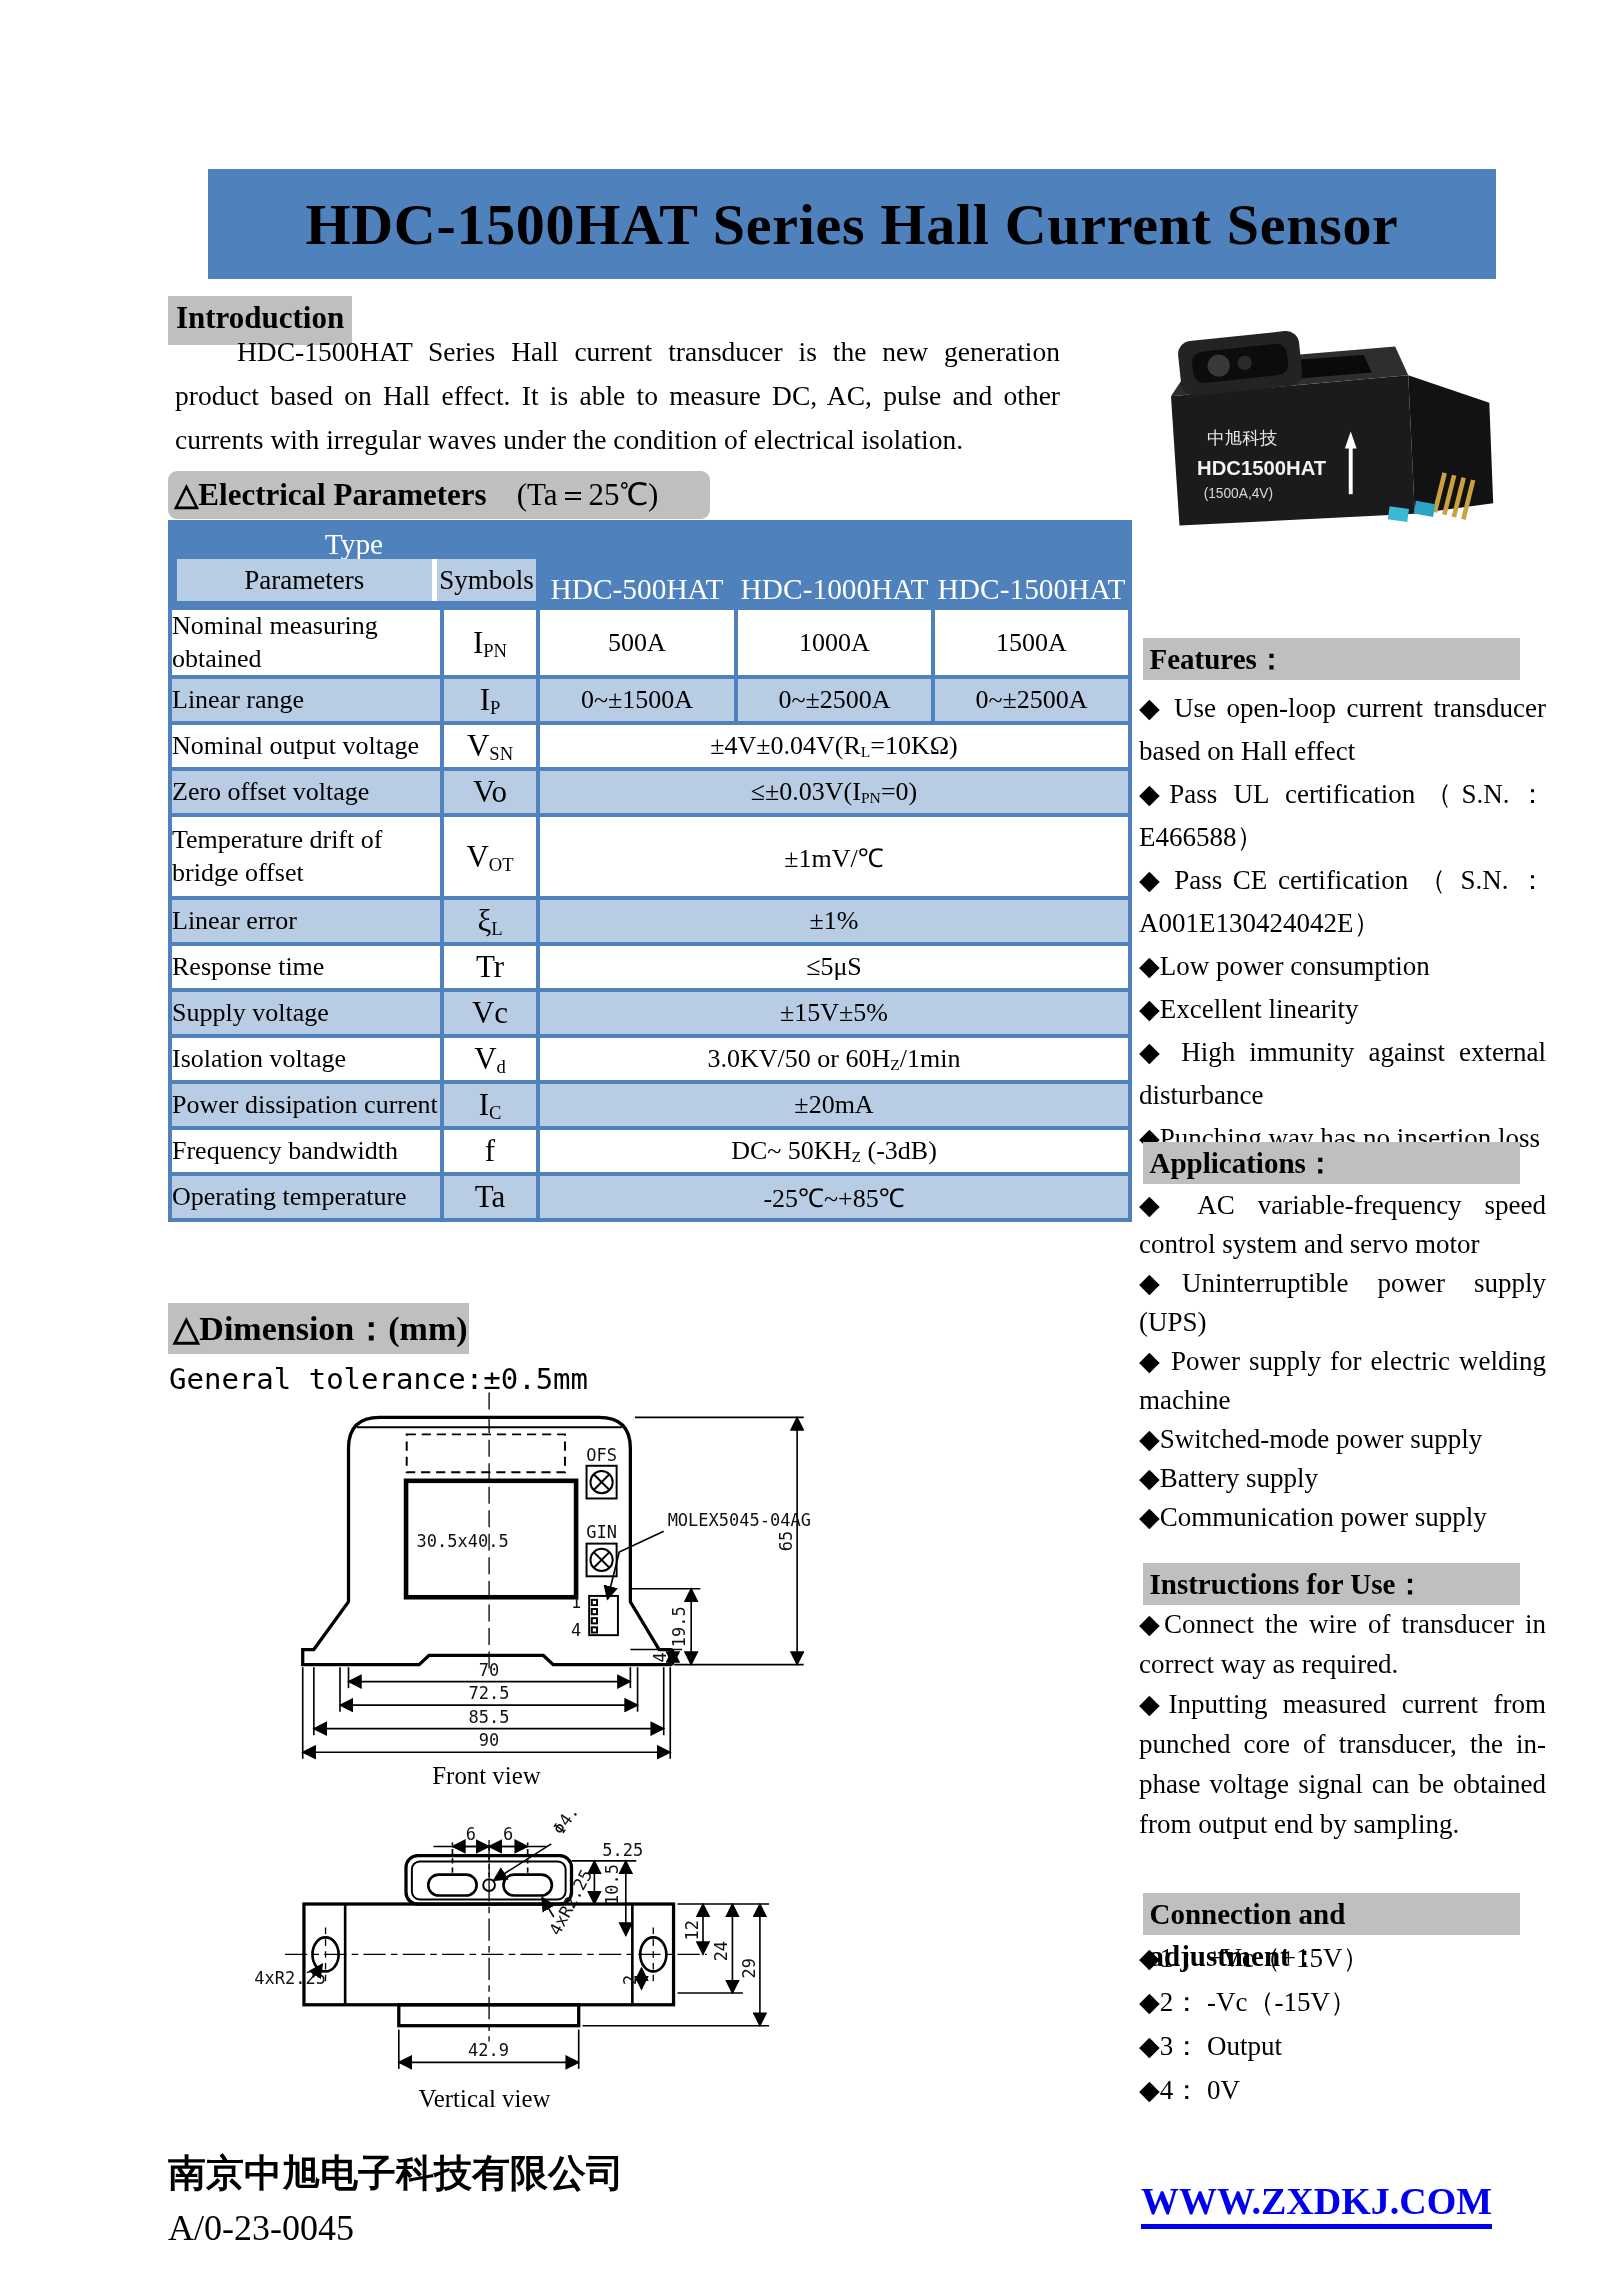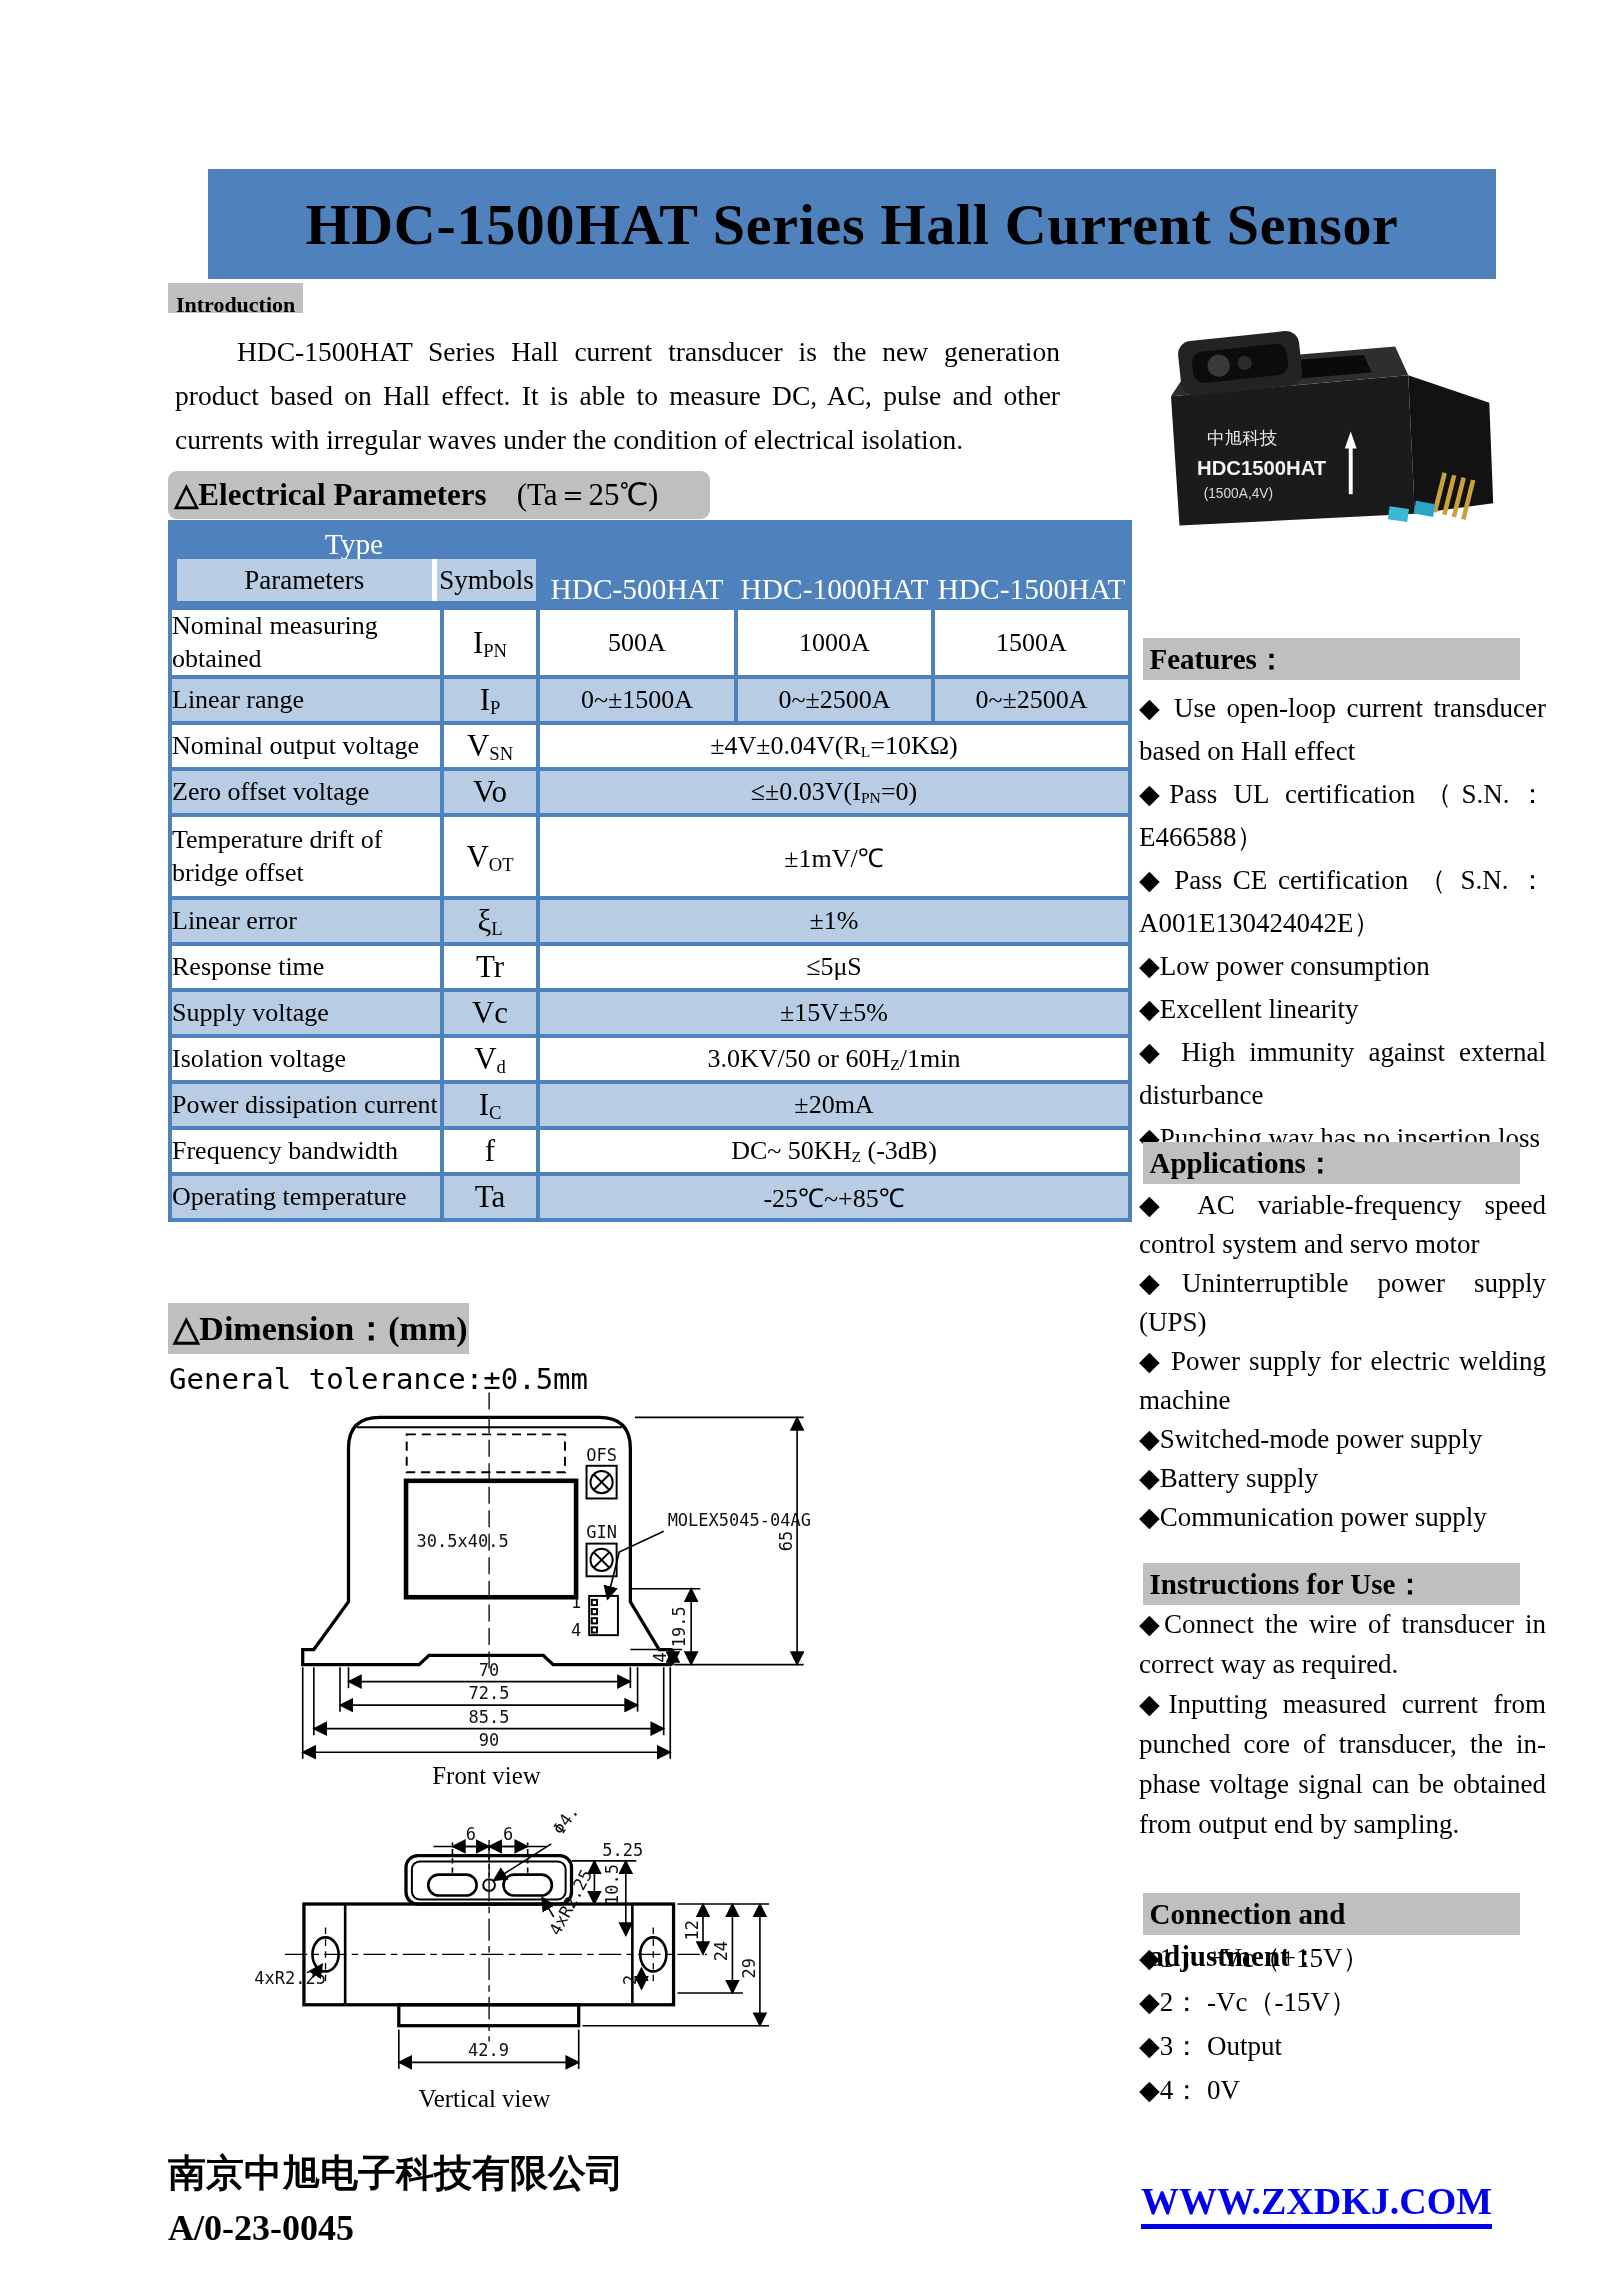--- a/index.html
+++ b/index.html
@@ -7,21 +7,21 @@
         font-family:"Liberation Serif",serif;color:#000;overflow:hidden;}
   .abs{position:absolute;}
 
   
   .banner{left:168px;top:169px;width:1288px;height:110px;background:#4f81bd;
           display:flex;align-items:center;justify-content:center;margin-left:40px;}
   .banner .t{font-size:58px;font-weight:bold;letter-spacing:0.7px;}
 
   
   .hl{background:#bfbfbf;font-weight:bold;}
-  .intro-h{left:168px;top:283px;height:30px;line-height:43px;font-size:22px;padding:0 7.9px;}
+  .intro-h{left:168px;top:296px;height:49px;line-height:43px;font-size:31px;padding:0 7.9px;}
   .elec-h{left:168px;top:471px;width:535px;height:48px;line-height:48px;font-size:31px;padding-left:6.5px;border-radius:9px;}
   .elec-h .note{font-weight:normal;margin-left:30px;}
   .dim-h{left:168px;top:1303px;width:296px;height:51px;line-height:51px;font-size:34px;padding-left:5.2px;}
 
   .intro-p{left:175px;top:330px;width:885px;font-size:27.5px;line-height:44px;
            text-align:justify;text-indent:62px;font-family:Liberation Serif, serif;}
 
   .tol{left:169px;top:1362px;font-size:29px;font-family:"DejaVu Sans Mono",monospace;}
 
   
@@ -46,21 +46,21 @@
   tr.shaded td{background:#b8cce4;}
   .sub{font-size:60%;position:relative;bottom:-0.22em;}
 
   
   .side-h{left:1143px;width:370px;height:42px;line-height:42px;font-size:29px;padding-left:6.5px;}
   .side-list{left:1139px;width:407px;font-size:27px;text-align:justify;}
   .side-list div{text-align:justify;}
 
   
   .foot-co{left:168px;top:2148px;font-size:38px;font-weight:bold;}
-  .foot-doc{left:168px;top:2207px;font-size:36px;font-weight:bold;}
+  .foot-doc{left:168px;top:2207px;font-size:36px;font-weight:normal;}
   .foot-link{left:1141px;top:2179px;font-size:38px;font-weight:bold;color:#0000ee;
              text-decoration:none;border-bottom:5.9px solid #0000ee;padding-bottom:1.3px;}
 
   
   svg text.dtx{font-family:"DejaVu Sans Mono",monospace;font-size:26px;fill:#111;}
   svg text.cap{font-family:"Liberation Serif",serif;font-size:38px;fill:#000;}
   svg .ol{stroke:#000;fill:none;}
   svg .dim{stroke:#000;stroke-width:2.5;fill:none;}
 </style>
 </head>

